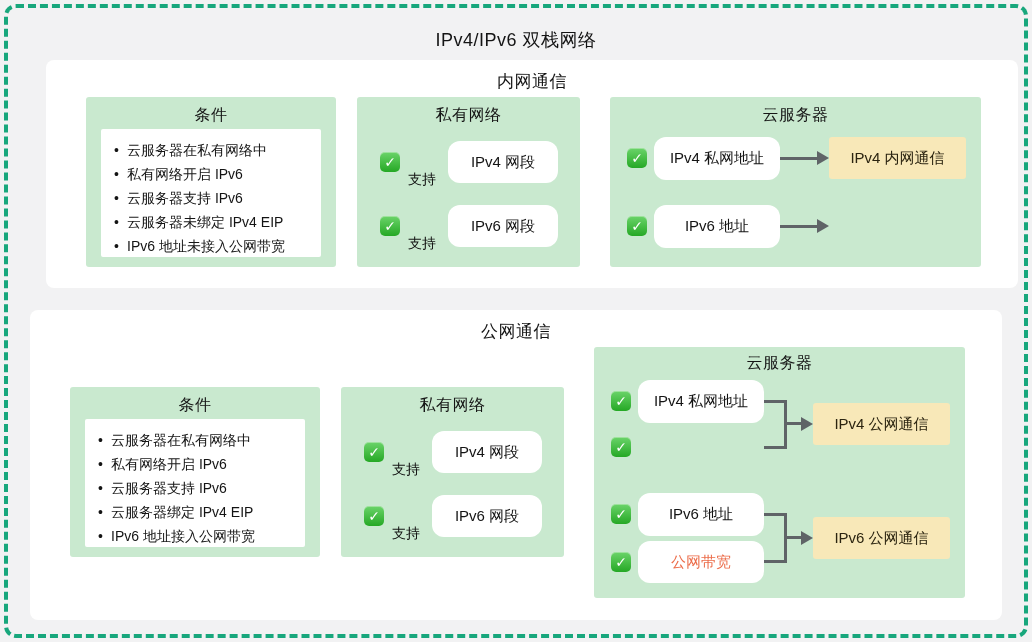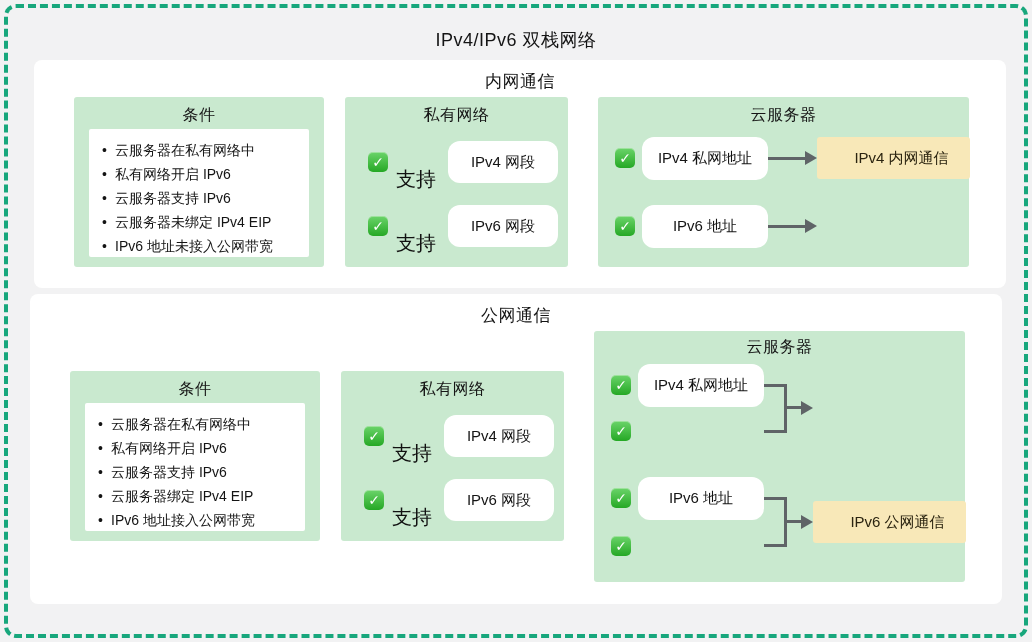--- a/index.html
+++ b/index.html
@@ -38,50 +38,50 @@
   }
   .cond-list .blt{position:absolute;left:1px;top:0;}
   .check{
     position:absolute;width:20px;height:20px;border-radius:5px;
     background:linear-gradient(180deg,#6bd46a 0%,#25a825 100%);
     color:#ffffff;font-size:14px;font-weight:bold;line-height:20px;text-align:center;
     box-shadow:inset 0 1px 0 rgba(255,255,255,.35);
   }
   .pn-row{position:absolute;left:23px;height:42px;display:flex;align-items:center;}
   .pn-row .check{position:static;flex:0 0 20px;margin-right:8px;}
-  .pn-label{font-size:20px;margin-right:12px;white-space:nowrap;margin-top:35px;}
+  .pn-label{font-size:14px;margin-right:12px;white-space:nowrap;margin-top:35px;}
   .wbox{
     position:absolute;background:#ffffff;border-radius:12px;
     display:flex;align-items:center;justify-content:center;
     font-size:15px;color:#141414;white-space:nowrap;text-align:right;
   }
   .pn-row .wbox{position:static;width:110px;height:42px;}
   .wbox.hl{color:#ec6d4a;}
   .ybox{
     position:absolute;background:#f8e8b8;border-radius:3px;
     display:flex;align-items:center;justify-content:center;
-    font-size:15px;color:#2b2410;white-space:nowrap;padding-left:16px;
+    font-size:15px;color:#2b2410;white-space:nowrap;
   }
   .hline,.vline{position:absolute;background:#5f6467;}
   .hline{height:3px;}
   .vline{width:3px;}
   .ahead{
     position:absolute;width:0;height:0;
     border-top:7px solid transparent;border-bottom:7px solid transparent;
     border-left:12px solid #5f6467;
   }
 </style>
 </head>
 <body>
 
 <div class="stage">
   <div class="frame"></div>
   <div class="main-title">IPv4/IPv6 双栈网络</div>
 
-  <section class="panel" style="left:34px;top:60px;width:972px;height:228px">
+  <section class="panel" style="left:46px;top:60px;width:972px;height:228px">
     <h2 class="panel-title">内网通信</h2>
 
     <div class="gbox" style="left:40px;top:37px;width:250px;height:170px">
       <div class="gbox-title">条件</div>
       <ul class="cond-list">
         <li><span class="blt">•</span><span>云服务器在私有网络中</span></li>
         <li><span class="blt">•</span><span>私有网络开启 IPv6</span></li>
         <li><span class="blt">•</span><span>云服务器支持 IPv6</span></li>
         <li><span class="blt">•</span><span>云服务器未绑定  IPv4 EIP</span></li>
         <li><span class="blt">•</span><span>IPv6 地址未接入公网带宽</span></li>
@@ -111,21 +111,21 @@
       <div class="ahead" style="left:207px;top:54px"></div>
       <div class="ybox" style="left:219px;top:40px;width:137px;height:42px">IPv4 内网通信</div>
 
       <span class="check" style="left:17px;top:119px">✓</span>
       <div class="wbox" style="left:44px;top:108px;width:126px;height:43px">IPv6 地址</div>
       <div class="hline" style="left:170px;top:128px;width:38px"></div>
       <div class="ahead" style="left:207px;top:122px"></div>
     </div>
   </section>
 
-  <section class="panel" style="left:30px;top:294px;width:972px;height:310px">
+  <section class="panel" style="left:30px;top:310px;width:972px;height:310px">
     <h2 class="panel-title">公网通信</h2>
 
     <div class="gbox" style="left:40px;top:77px;width:250px;height:170px">
       <div class="gbox-title">条件</div>
       <ul class="cond-list">
         <li><span class="blt">•</span><span>云服务器在私有网络中</span></li>
         <li><span class="blt">•</span><span>私有网络开启 IPv6</span></li>
         <li><span class="blt">•</span><span>云服务器支持 IPv6</span></li>
         <li><span class="blt">•</span><span>云服务器绑定  IPv4 EIP</span></li>
         <li><span class="blt">•</span><span>IPv6 地址接入公网带宽</span></li>
@@ -150,24 +150,26 @@
       <div class="gbox-title" style="top:6px">云服务器</div>
 
       <span class="check" style="left:17px;top:44px">✓</span>
       <div class="wbox" style="left:44px;top:33px;width:126px;height:43px">IPv4 私网地址</div>
       <span class="check" style="left:17px;top:90px">✓</span>
       <div class="hline" style="left:170px;top:53px;width:23px"></div>
       <div class="hline" style="left:170px;top:99px;width:23px"></div>
       <div class="vline" style="left:190px;top:53px;height:49px"></div>
       <div class="hline" style="left:190px;top:75px;width:18px"></div>
       <div class="ahead" style="left:207px;top:70px"></div>
+      <div class="ybox" style="left:219px;top:56px;width:137px;height:42px">IPv4 公网通信</div>
 
       <span class="check" style="left:17px;top:157px">✓</span>
       <div class="wbox" style="left:44px;top:146px;width:126px;height:43px">IPv6 地址</div>
       <span class="check" style="left:17px;top:205px">✓</span>
+      <div class="wbox hl" style="left:44px;top:194px;width:126px;height:42px">公网带宽</div>
       <div class="hline" style="left:170px;top:166px;width:23px"></div>
       <div class="hline" style="left:170px;top:213px;width:23px"></div>
       <div class="vline" style="left:190px;top:166px;height:50px"></div>
       <div class="hline" style="left:190px;top:189px;width:18px"></div>
       <div class="ahead" style="left:207px;top:184px"></div>
       <div class="ybox" style="left:219px;top:170px;width:137px;height:42px">IPv6 公网通信</div>
     </div>
   </section>
 </div>
 

